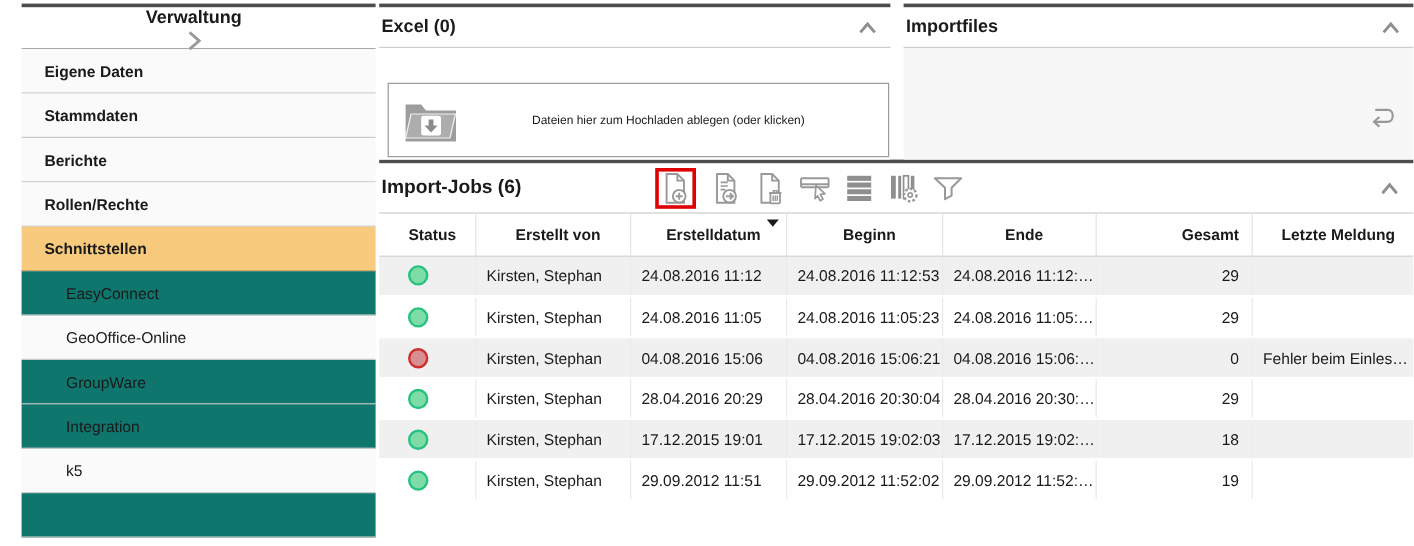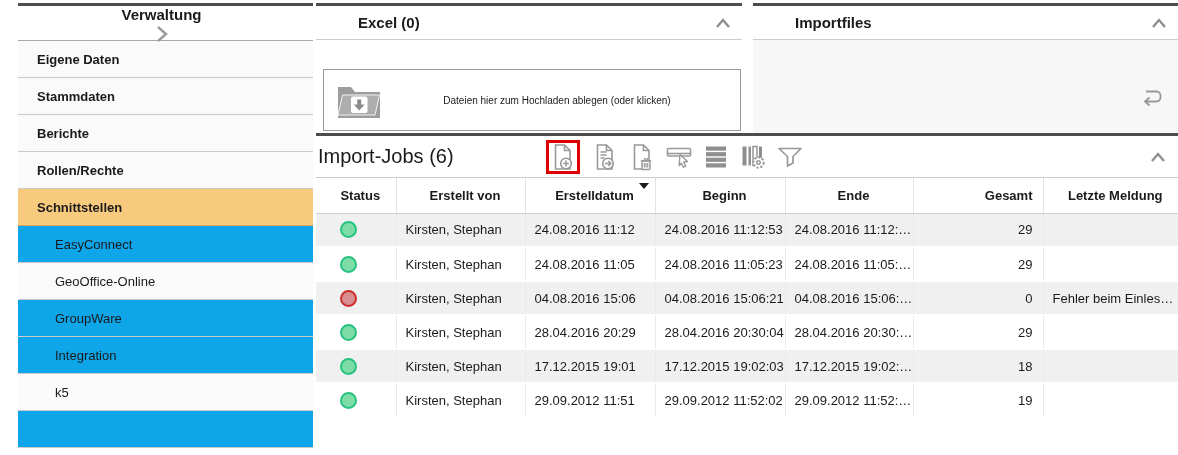--- a/index.html
+++ b/index.html
@@ -17,56 +17,56 @@
     display:flex;align-items:center;justify-content:space-between;
     border-bottom:1px solid #a8a8a8;padding-right:8px;flex-direction:column;
   }
   .sidebar-title{font-weight:bold;font-size:15px;}
   .sidebar-item{
     height:36px;display:flex;align-items:center;
     border-bottom:1px solid #c9c9c9;font-size:13px;font-weight:bold;
     padding-left:19px;background:#fafafa;cursor:pointer;
   }
   .sidebar-item.sub{padding-left:37px;font-weight:normal;}
-  .sidebar-item.sub.shade{background:#0ea5e9;}
+  .sidebar-item.sub.shade{background:#0f766e;}
   .sidebar-item.active{background:#f8ca7d;border-bottom-color:#d5a55f;}
   .sidebar-item.sub.active{background:#fad9a2;border-bottom-color:#d9b276;}
 
   
   .main{flex:1;display:flex;flex-direction:column;box-sizing:border-box;padding-top:3px;}
   .top-row{display:flex;height:130px;flex:none;}
   .panel{border-top:3px solid #4d4d4d;box-sizing:border-box;display:flex;flex-direction:column;}
   .panel-excel{width:426px;margin-right:11px;}
   .panel-importfiles{flex:1;}
   .panel-header{
     height:33px;flex:none;display:flex;align-items:center;justify-content:space-between;
     border-bottom:1px solid #ccc;padding:0 9px 0 2px;
   }
-  .panel-title{font-weight:bold;font-size:15px;margin-left:40px;}
+  .panel-title{font-weight:bold;font-size:15px;}
   .chev-btn{background:none;border:none;padding:0;cursor:pointer;display:flex;align-items:center;}
 
   .excel-body{flex:1;position:relative;background:#fff;}
   .dropzone{
     position:absolute;left:7px;right:1px;top:29px;bottom:2px;
     border:1px solid #9a9a9a;background:#fff;display:flex;align-items:center;cursor:pointer;
   }
   .dropzone-label{flex:1;text-align:center;font-size:10px;padding-right:8px;}
   .folder-icon{margin-left:12px;flex:none;display:flex;}
 
   .importfiles-body{
     flex:1;background:#f7f7f8;position:relative;
     padding:11px 12px;box-sizing:border-box;font-size:13px;cursor:pointer;
   }
   .importfiles-hint{max-width:210px;line-height:1.35;}
   .return-icon{position:absolute;right:12px;top:44px;}
 
   
   .panel-jobs{flex:1;}
   .jobs-header{height:41px;flex:none;display:flex;align-items:center;border-bottom:1px solid #ccc;}
-  .jobs-title{width:230px;flex:none;font-weight:normal;font-size:20px;padding-left:2px;box-sizing:border-box;}
+  .jobs-title{width:230px;flex:none;font-weight:bold;font-size:16px;padding-left:2px;box-sizing:border-box;}
   .toolbar{display:flex;align-items:center;gap:9px;}
   .tool-btn{background:none;border:none;padding:0;width:28px;height:28px;
     display:flex;align-items:center;justify-content:center;cursor:pointer;}
   .red-highlight{border:3px solid #e00000;display:flex;margin-right:2px;}
   .jobs-collapse{margin-left:auto;margin-right:10px;}
 
   table.jobs{border-collapse:collapse;width:100%;table-layout:fixed;font-size:13px;}
   table.jobs th{
     height:35px;text-align:center;font-weight:bold;padding:0 0 0 9px;
     border-bottom:1px solid #d0d0d0;border-left:1px solid #e3e3e3;

